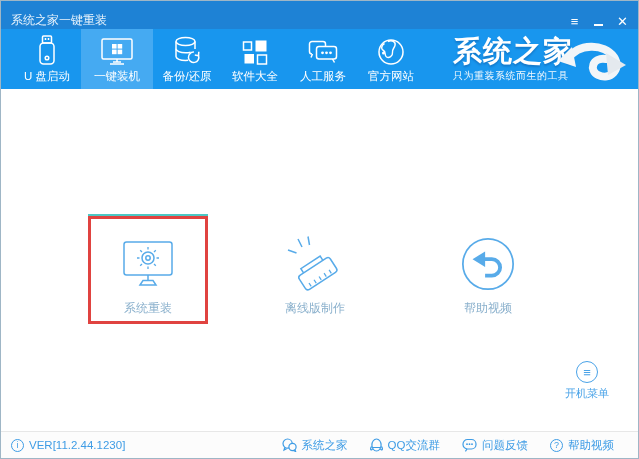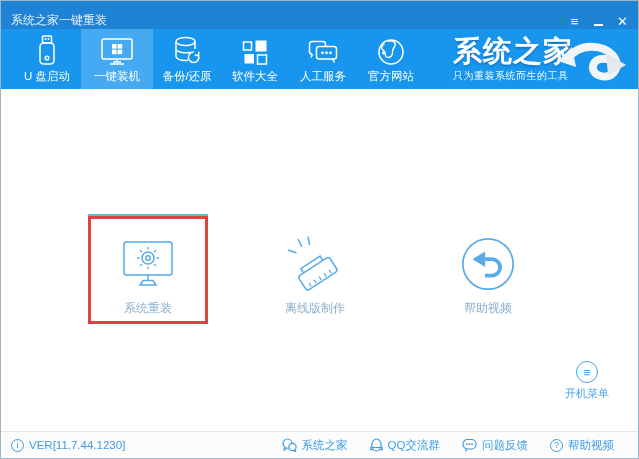--- a/index.html
+++ b/index.html
@@ -204,21 +204,21 @@
 
     <div class="boot-menu">
       <div class="boot-circle">≡</div>
       <div class="boot-label">开机菜单</div>
     </div>
   </div>
 
   <div class="statusbar">
     <div class="version">
       <span class="round-glyph">i</span>
-      <span>VER[11.7.44.1230]</span>
+      <span>VER[11.2.44.1230]</span>
     </div>
 
     <div class="status-links">
 
       <span class="slink">
         <span>
           <svg width="15" height="14" viewBox="0 0 15 14" fill="none" stroke="#3e9ce5" stroke-width="1.2">
             <circle cx="5.6" cy="5.6" r="4.6"></circle>
             <path d="M2.8 9.3 L2 12l2.6-1.3"></path>
             <circle cx="10.5" cy="9" r="3.6" fill="#fcfcfc"></circle>

